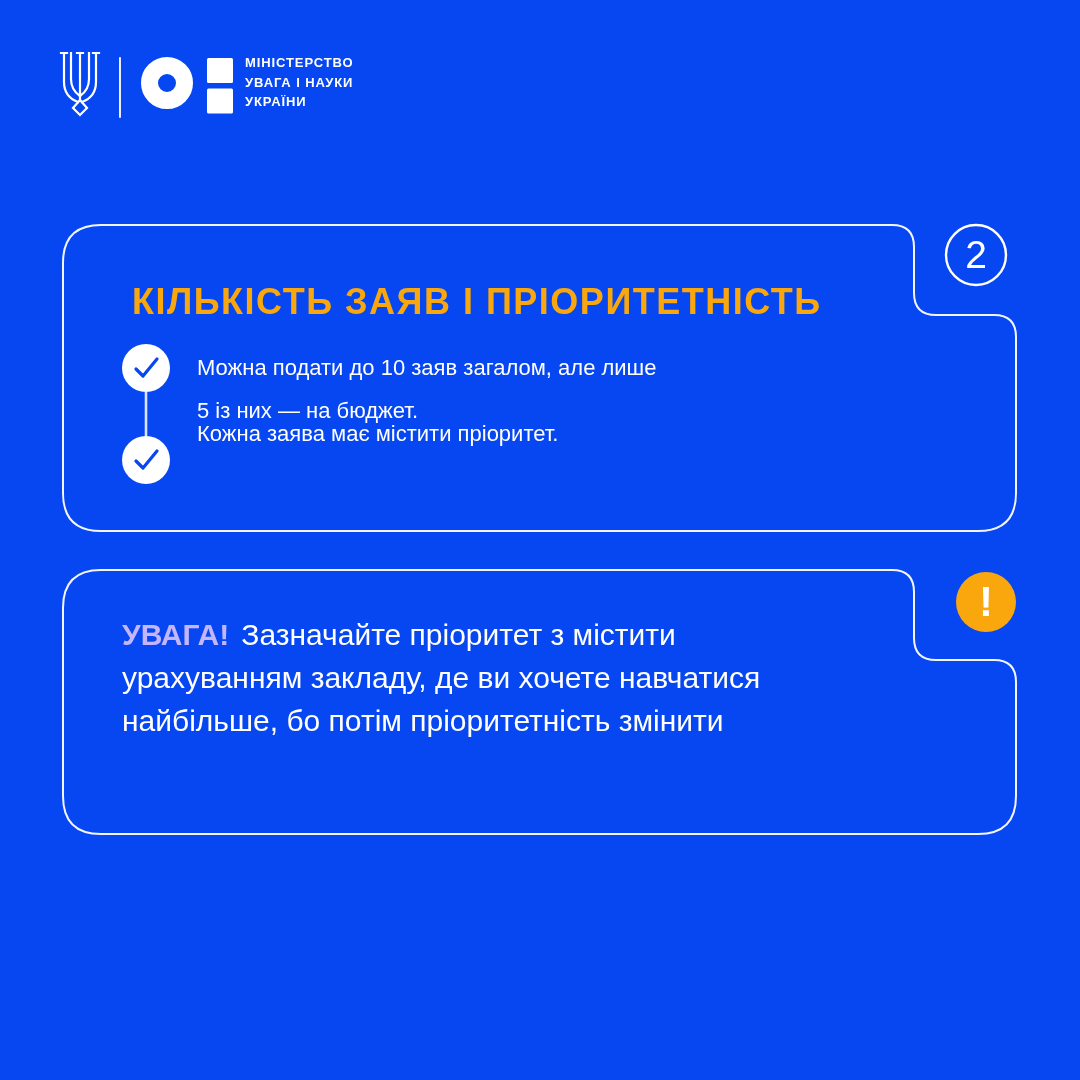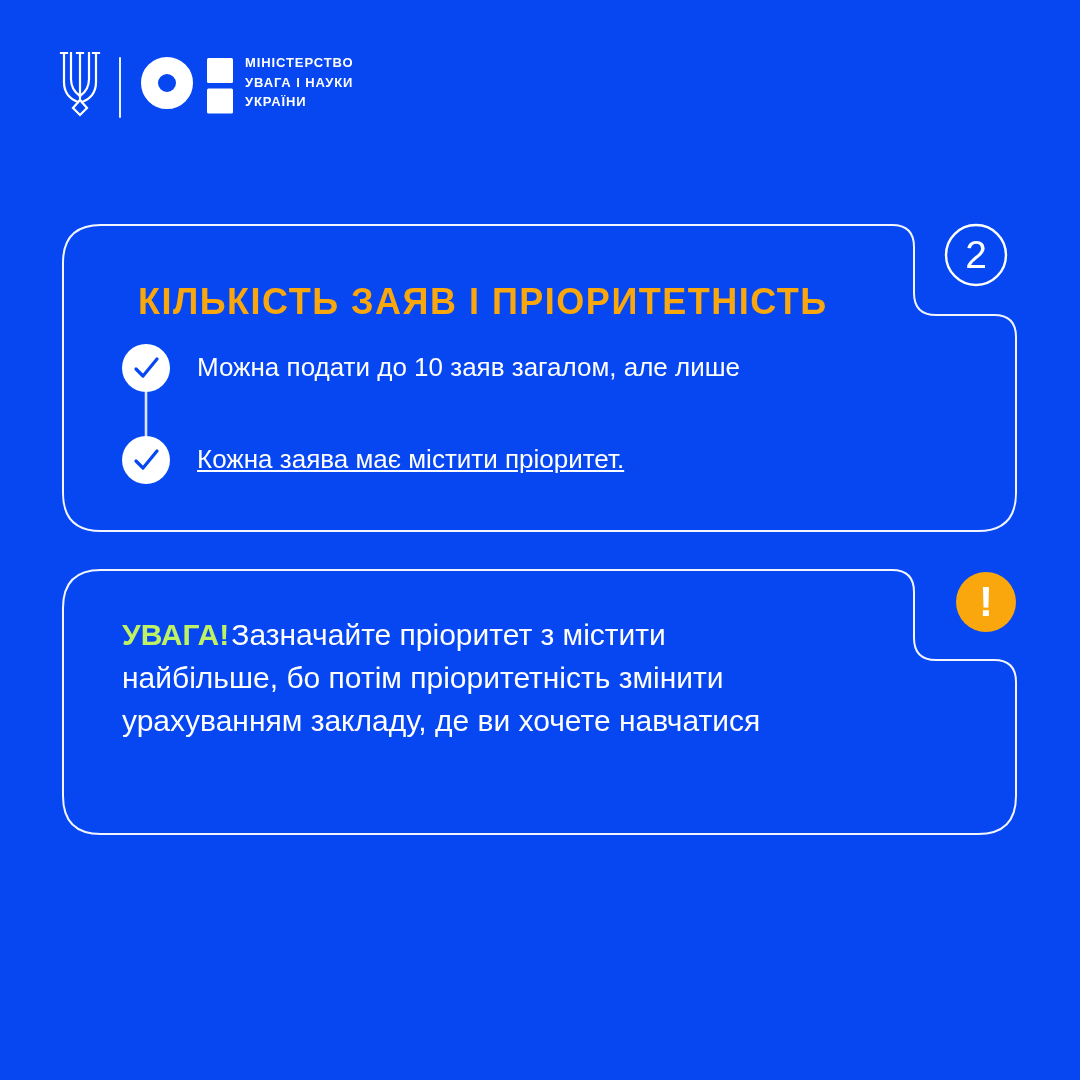--- a/index.html
+++ b/index.html
@@ -18,47 +18,47 @@
     font-size:13px;font-weight:bold;letter-spacing:0.9px;
     line-height:19.5px;color:#ffffff;
   }
   .logo-divider{
     left:119px;top:57px;width:2px;height:61px;
     background:rgba(255,255,255,0.92);border-radius:1px;
   }
 
   
   .card-title{
-    left:138px;top:281px;
+    left:132px;top:281px;
     font-size:36px;font-weight:bold;letter-spacing:1.5px;
     color:#F9A70D;white-space:nowrap;
   }
   .badge-number{
     left:946px;top:225px;width:60px;height:60px;
     display:flex;align-items:center;justify-content:center;
     font-size:39px;font-weight:400;color:#ffffff;
   }
   .check-item-text{
-    left:197px;font-size:26px;line-height:43px;color:#ffffff;
+    left:197px;font-size:22px;line-height:43px;color:#ffffff;
   }
   .item1{top:346px;}
-  .item2{top:438px;text-decoration:underline;}
+  .item2{top:412px;}
 
   
   .badge-warning-glyph{
     left:956px;top:572px;width:60px;height:60px;
     display:flex;align-items:center;justify-content:center;
     font-size:42px;font-weight:bold;color:#ffffff;
   }
   .warning-para{
     left:122px;top:613px;
     font-size:30px;line-height:43px;color:#ffffff;
   }
   .warning-label{
-    font-weight:bold;color:#bef264;margin-right:2px;
+    font-weight:bold;color:#c4b5fd;margin-right:12px;
   }
 </style>
 </head>
 <body>
 
 <div class="canvas">
 
   <svg class="abs" style="left:0;top:0;" width="1080" height="1080" viewBox="0 0 1080 1080">
 
     <g transform="translate(59,52)" stroke="#ffffff" stroke-width="2.2" fill="none" stroke-linecap="square">
@@ -108,29 +108,30 @@
     <div>УВАГА І НАУКИ</div>
     <div>УКРАЇНИ</div>
   </div>
 
   <div class="abs badge-number">2</div>
 
   <div class="abs card-title">КІЛЬКІСТЬ ЗАЯВ І ПРІОРИТЕТНІСТЬ</div>
 
   <div class="abs check-item-text item1">
     <div>Можна подати до 10 заяв загалом, але лише</div>
+    <div>5 із них — на бюджет.</div>
   </div>
 
   <div class="abs check-item-text item2">
     <div>Кожна заява має містити пріоритет.</div>
   </div>
 
   <div class="abs badge-warning-glyph">!</div>
 
   <div class="abs warning-para">
     <div>
       <span class="warning-label">УВАГА!</span><span>Зазначайте пріоритет з містити</span>
     </div>
+    <div>урахуванням закладу, де ви хочете навчатися</div>
     <div>найбільше, бо потім пріоритетність змінити</div>
-    <div>урахуванням закладу, де ви хочете навчатися</div>
   </div>
 
 </div>
 
 </body></html>

